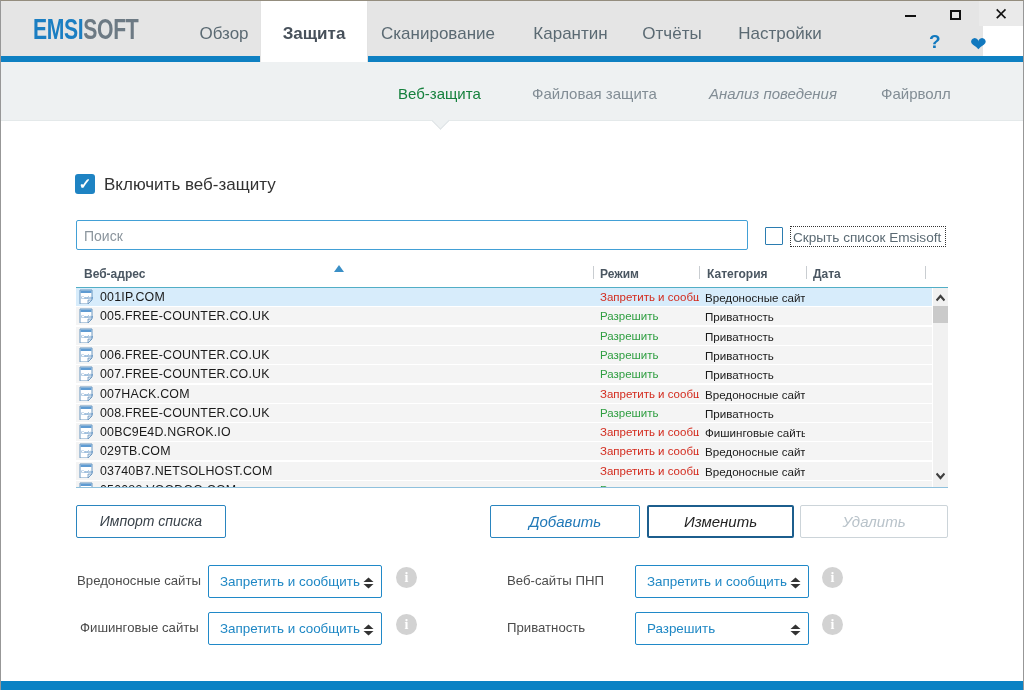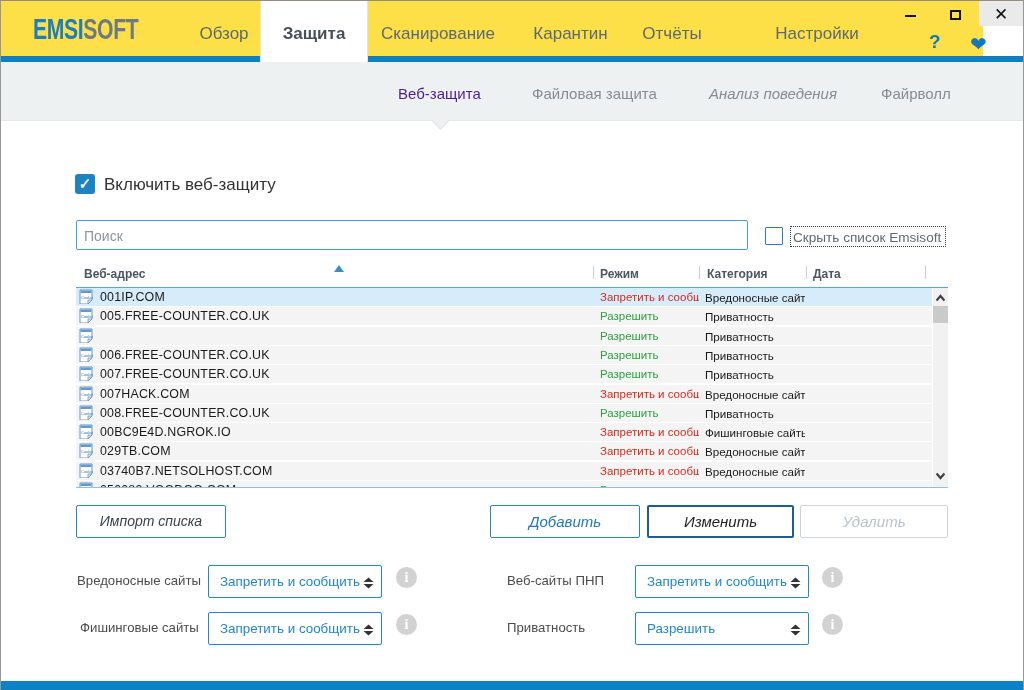--- a/index.html
+++ b/index.html
@@ -2,21 +2,21 @@
 <html><head>
 <meta charset="utf-8">
 <style>
 * { margin:0; padding:0; box-sizing:border-box; }
 html,body { width:1024px; height:690px; overflow:hidden; }
 body { font-family:"Liberation Sans", sans-serif; position:relative; background:#fff; }
 #win { position:absolute; left:0; top:0; width:1024px; height:690px; z-index:99; pointer-events:none;
   border-left:1px solid #979797; border-right:1px solid #979797; border-top:1px solid #948d7e; }
 
 
-#header { position:absolute; left:1px; top:0; width:982px; height:62px; background:#fde047; }
+#header { position:absolute; left:1px; top:0; width:982px; height:62px; background:#e5e5e5; }
 #bluebar { position:absolute; left:0; top:56px; width:1022px; height:6px; background:#0e80c2; }
 #logo { position:absolute; left:32px; top:13px; font-weight:bold; font-size:29px; letter-spacing:-0.5px;
   transform:scaleX(0.73); transform-origin:left center; white-space:nowrap; }
 #logo .b { color:#1b7ec2; } #logo .g { color:#6d7a84; }
 .navitem { position:absolute; top:0; height:62px; line-height:67px; font-size:17px; color:#5b6a73; text-align:center; }
 #tab-active { position:absolute; left:259px; top:0; width:108px; height:62px; background:#fff;
   border-left:1px solid #e3e3e3; border-right:1px solid #e3e3e3; text-align:center;
   font-size:17px; font-weight:bold; color:#47505a; line-height:67px; }
 #wc-min { position:absolute; left:904px; top:15px; width:11px; height:2px; background:#111; }
 #wc-max { position:absolute; left:949px; top:10px; width:11px; height:10px; border:2px solid #111; }
@@ -86,32 +86,32 @@
 </head>
 <body>
 <div id="win"></div>
 <div id="header">
   <div id="bluebar"></div>
   <div id="logo"><span class="b">EMSI</span><span class="g">SOFT</span></div>
   <div class="navitem" style="left:198px; width:50px;">Обзор</div>
   <div class="navitem" style="left:532px; width:75px;">Карантин</div>
   <div class="navitem" style="left:380px; width:114px;">Сканирование</div>
   <div class="navitem" style="left:639px; width:64px;">Отчёты</div>
-  <div class="navitem" style="left:737px; width:84px;margin-left:37px;">Настройки</div>
+  <div class="navitem" style="left:737px; width:84px;">Настройки</div>
   <div id="tab-active">Защита</div>
   <div id="wc-close-bg"></div>
   <div id="wc-min"></div>
   <div id="wc-max"></div>
   <div id="wc-close">✕</div>
   <div id="q-help">?</div>
   <div id="heart">❤</div>
 </div>
 
 <div id="subnav">
-  <div class="subitem" style="left:397px; color:#4c1d95;">Веб-защита</div>
+  <div class="subitem" style="left:397px; color:#15803d;">Веб-защита</div>
   <div class="subitem" style="left:531px;">Файловая защита</div>
   <div class="subitem" style="left:708px;font-style:italic;">Анализ поведения</div>
   <div class="subitem" style="left:880px;">Файрволл</div>
 </div>
 <div id="notch"></div>
 
 <div id="cb1">✓</div>
 <div id="cb1-label">Включить веб-защиту</div>
 
 <div id="search"></div>

